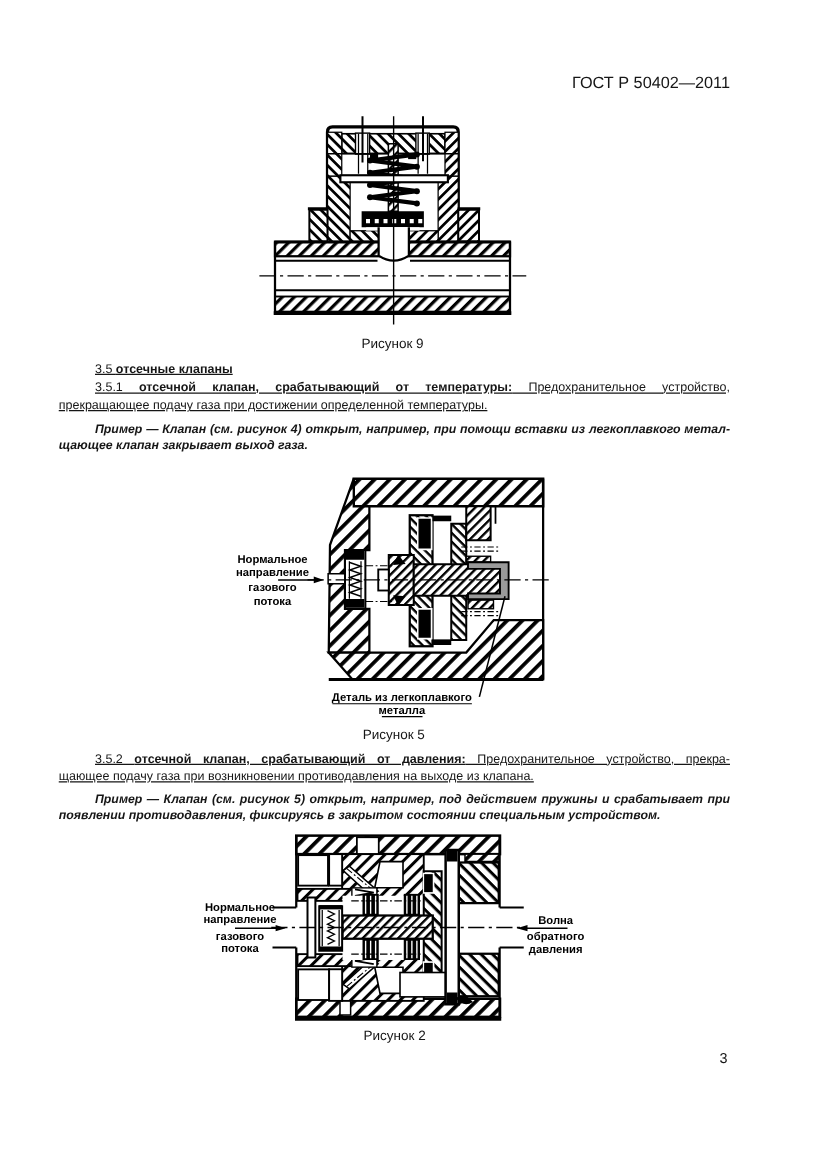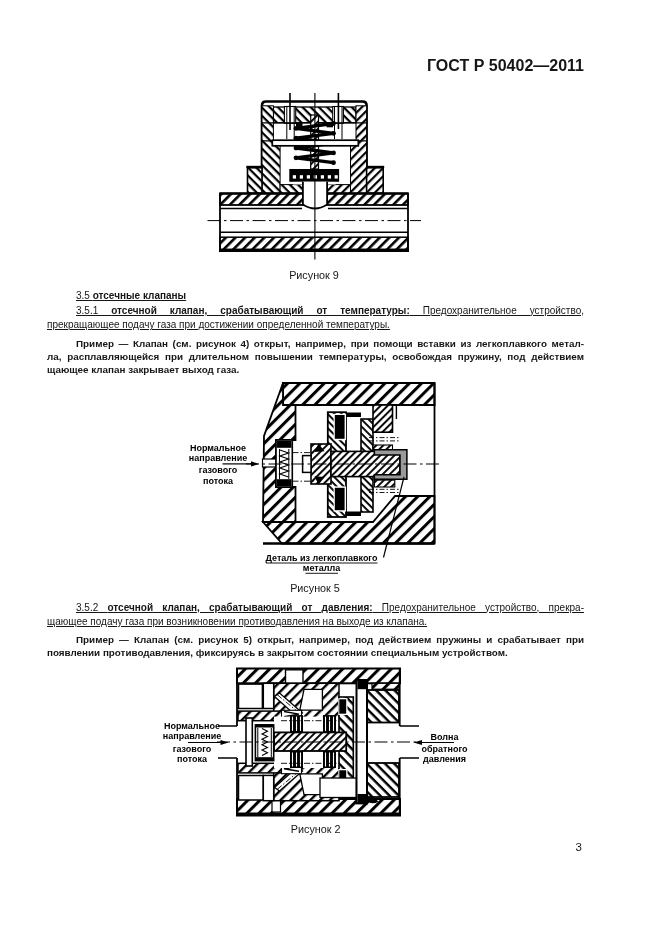--- a/index.html
+++ b/index.html
@@ -1,29 +1,29 @@
 <!DOCTYPE html>
 <html><head>
 <meta charset="utf-8">
 <style>
 html,body{margin:0;padding:0;}
 body{width:661px;height:936px;background:#fff;position:relative;overflow:hidden;
   font-family:"Liberation Sans",sans-serif;color:#161616;}
 .abs{position:absolute;}
 .txt{font-size:10px;line-height:14.6px;width:537px;left:47px;text-decoration:underline;}
-.ex{font-size:9.85px;line-height:13px;font-weight:bold;width:537px;left:47px;}
+.ex{font-size:9.85px;line-height:13px;font-weight:bold;font-style:italic;width:537px;left:47px;}
 .jl{text-align:justify;text-align-last:justify;}
 .ind{margin-left:29px;}
 .cap{font-size:10.8px;line-height:12px;text-align:center;width:160px;}
 svg text{font-family:"Liberation Sans",sans-serif;}
 </style>
 </head>
 <body>
 
-<div class="abs" style="top:59.6px;right:77px;font-size:16px;line-height:12px;font-weight:bold;">ГОСТ Р 50402—2011</div>
+<div class="abs" style="top:59.6px;right:77px;font-size:13px;line-height:12px;font-weight:normal;">ГОСТ Р 50402—2011</div>
 
 <div class="abs" style="left:195px;top:85px;">
 <svg width="240" height="180" viewBox="195 85 240 180" id="fig3">
       <defs>
 <pattern id="pA" width="5.8" height="5.8" patternUnits="userSpaceOnUse" patternTransform="rotate(45)">
           <rect width="5.8" height="5.8" fill="#fff"></rect>
           <rect width="5.8" height="2.2" fill="#000"></rect>
         </pattern>
 <pattern id="pB" width="5.8" height="5.8" patternUnits="userSpaceOnUse" patternTransform="rotate(-45)">
           <rect width="5.8" height="5.8" fill="#fff"></rect>
@@ -121,21 +121,20 @@
 
 <div class="abs txt" style="top:288.9px;">
 <div class="ind">3.5 <b>отсечные клапаны</b></div>
 </div>
 <div class="abs txt" style="top:303.7px;">
 <div class="jl ind">3.5.1 <b>отсечной клапан, срабатывающий от температуры:</b> Предохранительное устройство,</div>
 <div>прекращающее подачу газа при достижении определенной температуры.</div>
 </div>
 <div class="abs ex" style="top:337.3px;">
 <div class="jl ind">Пример — Клапан (см. рисунок 4) открыт, например, при помощи вставки из легкоплавкого метал-</div>
-<div class="jl">ла, расплавляющейся при длительном повышении температуры, освобождая пружину, под действием</div>
 <div>щающее клапан закрывает выход газа.</div>
 </div>
 
 <div class="abs" style="left:160px;top:378px;">
 <svg width="310" height="222" viewBox="160 378 310 222" id="fig4">
 <g stroke="#000" fill="none">
 <rect x="283" y="383" width="151.5" height="22" fill="url(#pF)" stroke-width="2"></rect>
 <path d="M283,383 L264,436 L263,522 L295.5,522 L295.5,487 L276,487 L276,440 L295.5,440 L295.5,405 L283,405 Z" fill="url(#pF)" stroke-width="1.8"></path>
 <path d="M263,522 H373 L395,496 H434.5 V543.5 H282 Z" fill="url(#pF)" stroke-width="1.8"></path>
 <line x1="434.5" y1="383" x2="434.5" y2="543.5" stroke-width="1.8"></line>

